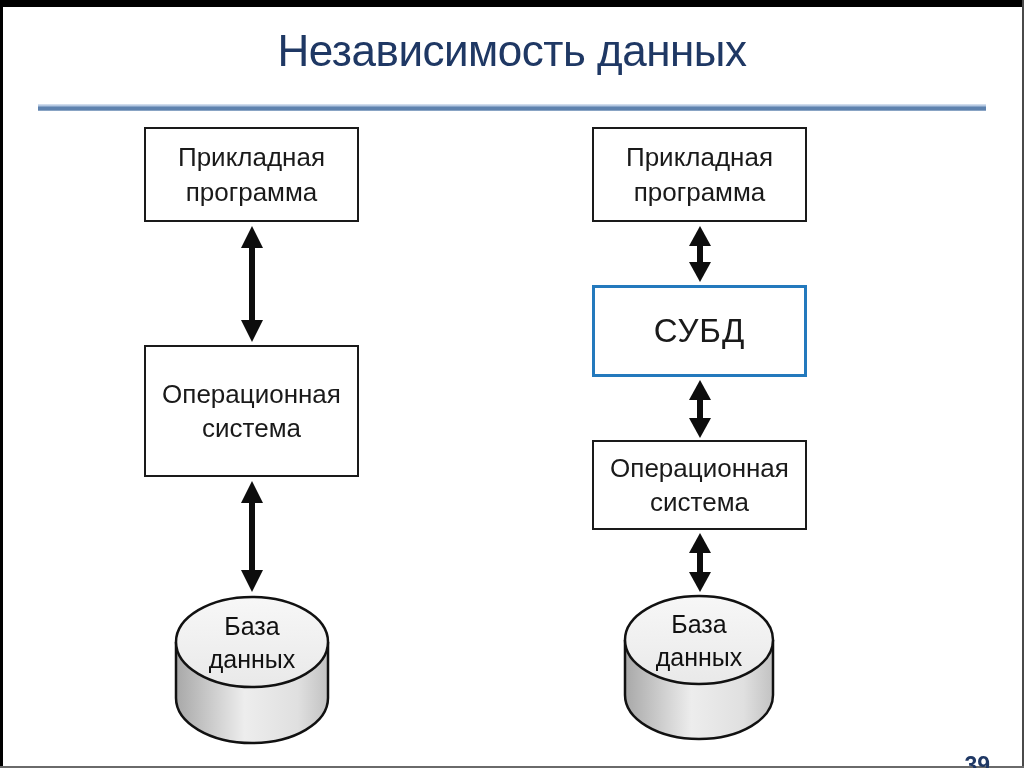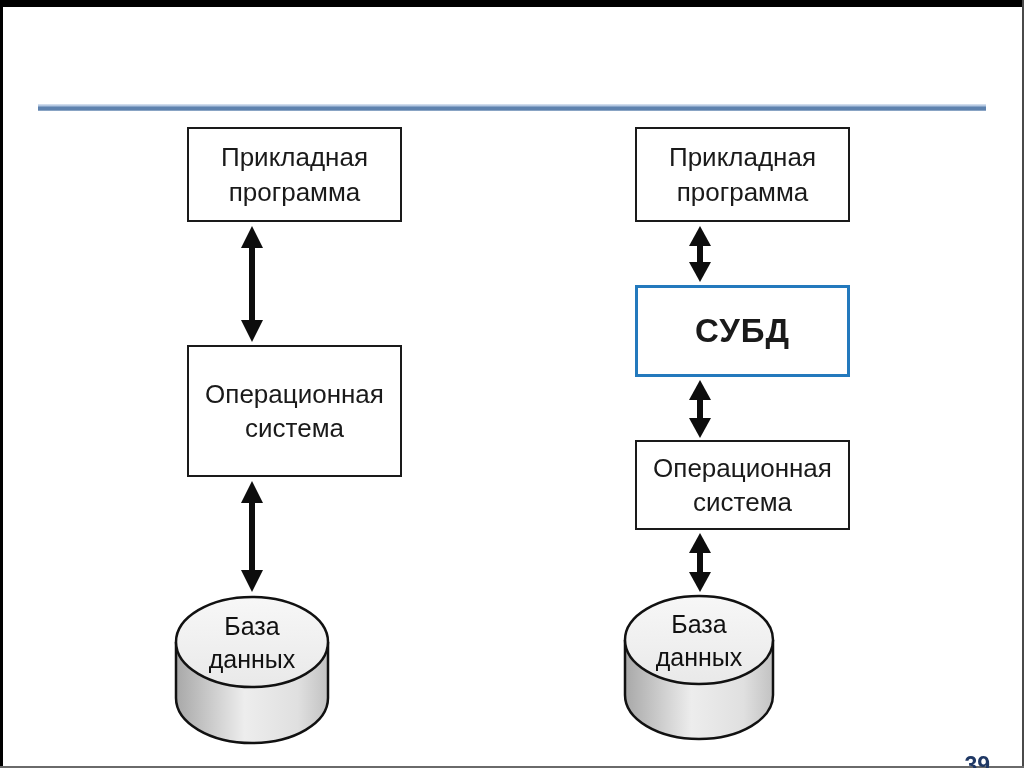--- a/index.html
+++ b/index.html
@@ -35,21 +35,20 @@
 
   .box {
     position: absolute;
     border: 2px solid var(--box-border);
     background: #fff;
     display: flex; align-items: center; justify-content: center;
     text-align: center;
     font-size: 26px; line-height: 1.32; color: #1a1a1a;
     box-sizing: border-box;
     padding: 4px 20px;
-    margin-left: 43px;
   }
   .box.dbms {
     border: 3px solid var(--dbms-border);
     font-size: 33px; letter-spacing: 1px;
   }
 
   
   .varrow { position: absolute; width: 26px; }
   .varrow .shaft {
     position: absolute; left: 50%; top: 14px; bottom: 14px;
@@ -78,20 +77,21 @@
 </style>
 </head>
 <body>
 
 <div class="slide" style="--title-color: #1f3864; --divider-color: #5e82ae; --dbms-border: #2379bd; --box-border: #1a1a1a;">
   <div class="frame-top"></div>
   <div class="frame-left"></div>
   <div class="frame-right"></div>
   <div class="frame-bottom"></div>
 
+  <div class="title">Независимость данных</div>
   <div class="divider"></div>
 
   <div>
     <div class="box" style="left:144px; top:127px; width:215px; height:95px;">Прикладная программа</div>
 
     <div class="varrow" style="left:239px; top:226px; height:116px;">
         <div class="shaft"></div>
       </div>
 
     <div class="box" style="left:144px; top:345px; width:215px; height:132px;">Операционная система</div>
@@ -121,21 +121,21 @@
     </div>
   </div>
 
   <div>
     <div class="box" style="left:592px; top:127px; width:215px; height:95px;">Прикладная программа</div>
 
     <div class="varrow short" style="left:687px; top:226px; height:56px;">
         <div class="shaft"></div>
       </div>
 
-    <div class="box dbms" style="left:592px; top:285px; width:215px; height:92px;font-weight:bold;">СУБД</div>
+    <div class="box dbms" style="left:592px; top:285px; width:215px; height:92px;">СУБД</div>
 
     <div class="varrow short" style="left:687px; top:380px; height:58px;">
         <div class="shaft"></div>
       </div>
 
     <div class="box" style="left:592px; top:440px; width:215px; height:90px;">Операционная система</div>
 
     <div class="varrow short" style="left:687px; top:533px; height:59px;">
         <div class="shaft"></div>
       </div>

